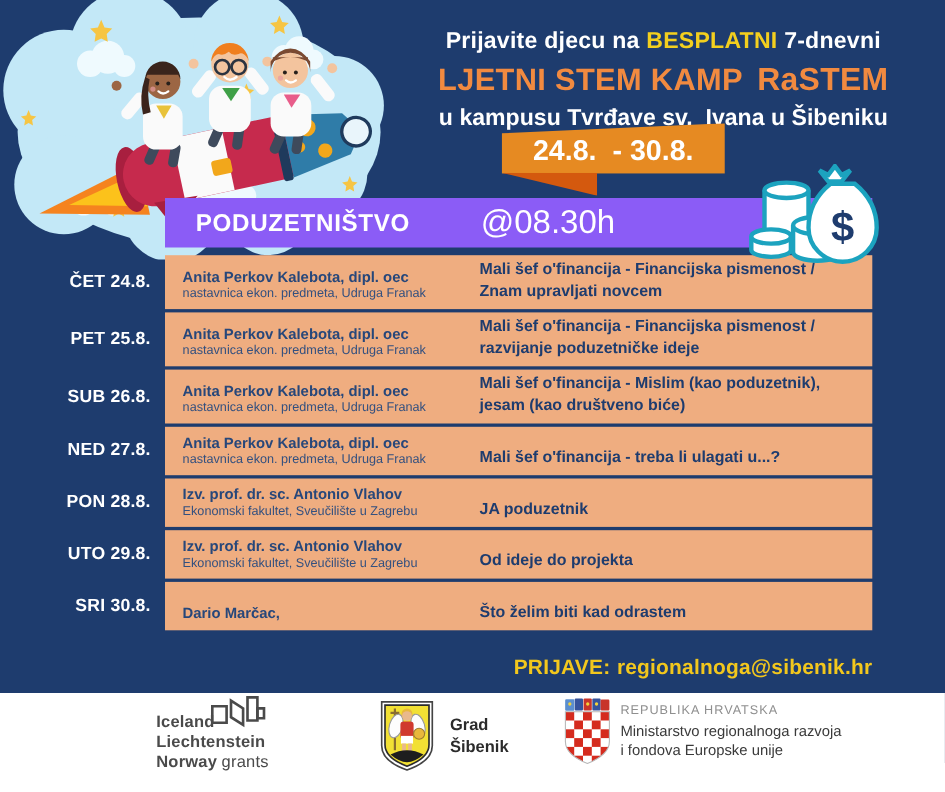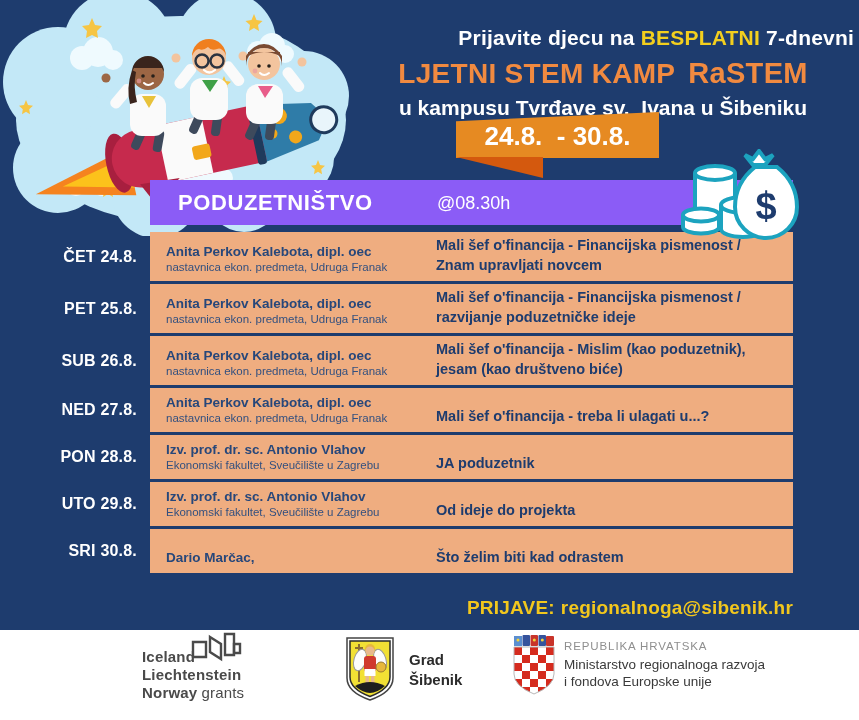--- a/index.html
+++ b/index.html
@@ -8,42 +8,42 @@
     background:#1E3C6E;
     font-family:"Liberation Sans",sans-serif;
   }
   .poster{position:absolute;inset:0;background:#1E3C6E;}
 
   
   .illustration{position:absolute;left:-4px;top:0;width:362px;height:236px;z-index:1;}
 
   
   .hero{position:absolute;left:352px;top:26px;width:502px;text-align:center;color:#fff;z-index:2;}
-  .hero-line1{font-size:21px;font-weight:bold;letter-spacing:0.2px;text-align:right;}
+  .hero-line1{font-size:21px;font-weight:bold;letter-spacing:0.2px;}
   .hero-line1 .hl{color:#F3CF1E;}
   .hero-title{font-size:28px;font-weight:bold;color:#F18A40;margin-top:7px;letter-spacing:0.3px;}
   .hero-title .brand{margin-left:13px;font-size:29px;}
   .hero-sub{font-size:21px;font-weight:bold;margin-top:6px;white-space:pre;}
 
   
   .date-badge{
     position:absolute;left:456px;top:112px;width:203px;height:46px;z-index:2;
     background:#E68A22;clip-path:polygon(0 20%,100% 0,100% 100%,0 100%);
     display:flex;align-items:center;justify-content:center;
     color:#fff;font-size:26px;font-weight:bold;white-space:pre;padding-top:3px;box-sizing:border-box;
   }
   .date-badge-tail{
     position:absolute;left:456px;top:157px;width:87px;height:21px;z-index:2;
     background:#D4590E;clip-path:polygon(0 0,100% 0,100% 100%);
   }
 
   
   .program-bar{position:absolute;left:150px;top:180px;width:643px;height:45px;background:#8b5cf6;z-index:3;color:#fff;}
   .program-title{position:absolute;left:28px;top:50%;transform:translateY(-50%);font-size:22px;font-weight:bold;letter-spacing:0.6px;}
-  .program-time{position:absolute;left:287px;top:50%;transform:translateY(-50%);font-size:18px;font-weight:normal;}
+  .program-time{position:absolute;left:287px;top:50%;transform:translateY(-50%);font-size:30px;font-weight:normal;}
 
   .money-icon{position:absolute;left:681px;top:149px;z-index:4;}
 
   
   .schedule{position:absolute;left:0;top:232px;width:793px;display:flex;flex-direction:column;gap:3px;z-index:2;}
   .row{display:flex;align-items:stretch;}
   .row-day{
     width:150px;flex-shrink:0;display:flex;align-items:center;justify-content:flex-end;
     padding-right:13px;box-sizing:border-box;color:#fff;font-weight:bold;font-size:16px;letter-spacing:0.2px;
   }

